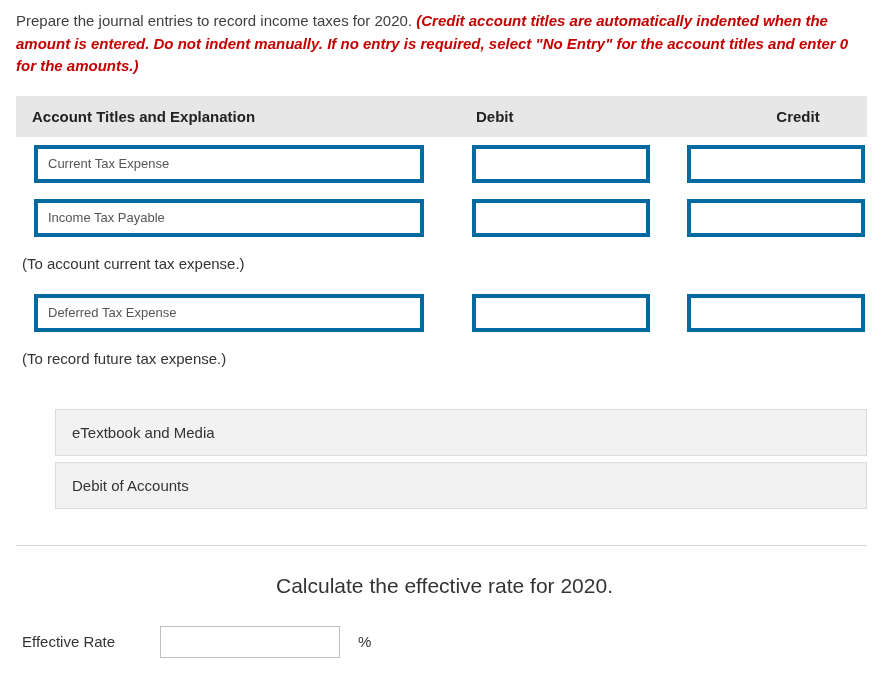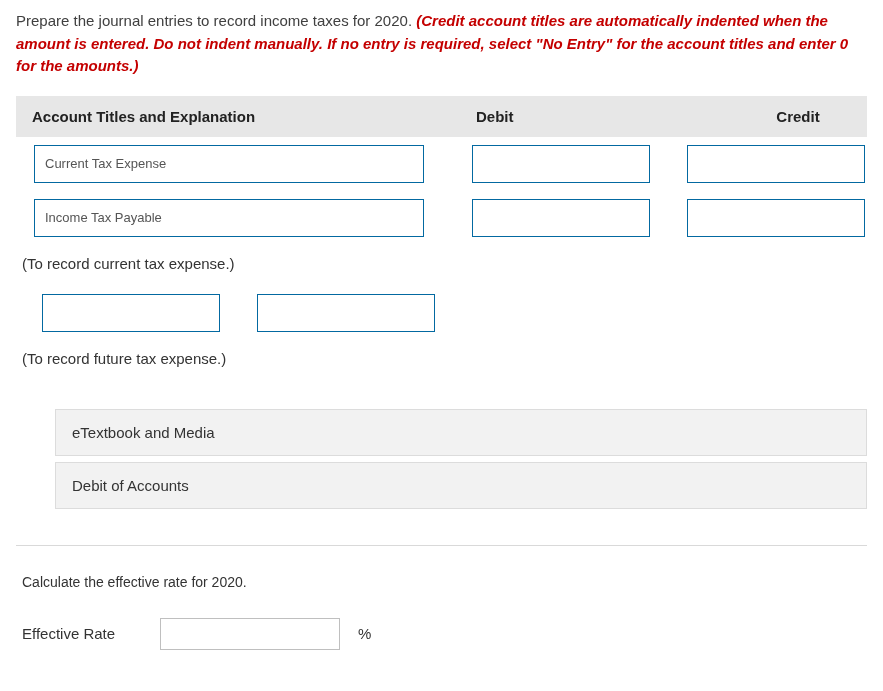--- a/index.html
+++ b/index.html
@@ -35,21 +35,21 @@
   .je-row {
     display: flex;
     align-items: center;
     padding: 8px 0;
   }
   .ac-wrap { flex: 0 0 430px; padding-left: 18px; }
   .dc-wrap { flex: 0 0 230px; display:flex; justify-content:center; }
   .cr-wrap { flex: 0 0 200px; display:flex; justify-content:center; }
   .text-input {
     height: 38px;
-    border: 1px solid #0369a1;
+    border: 4px solid #0369a1;
     background: #fff;
     padding: 0 10px;
     font-size: 13px;
     color: #555;
   }
   .ac-input { width: 390px; }
   .num-input { width: 178px; }
   .je-note {
     font-size: 15px;
     color: #333;
@@ -68,23 +68,24 @@
     cursor: pointer;
     margin-left: 39px;
   }
   .divider {
     border: none;
     border-top: 1px solid #d9d9d9;
     margin: 36px 0 28px 0;
   }
   .calc-section { padding-left: 6px; }
   .calc-prompt {
-    font-size: 14px;
+    font-size: 21px;
     color: #333;
     margin-bottom: 28px;
+    text-align: center;
   }
   .eff-row { display:flex; align-items:center; gap: 18px; }
   .eff-label { font-size: 15px; color:#333; min-width:120px; }
   .eff-input {
     height: 32px;
     width: 180px;
     border: 1px solid #bfbfbf;
     padding: 0 8px;
     font-size: 13px;
   }
@@ -117,23 +118,24 @@
   <div class="je-row">
     <div class="ac-wrap"><input class="text-input ac-input" value="Income Tax Payable" style=""></div>
     <div class="dc-wrap">
         <input class="text-input num-input" value="" style="">
       </div>
     <div class="cr-wrap">
         <input class="text-input num-input" value="" style="">
       </div>
   </div>
 
-  <div class="je-note">(To record current tax expense.)</div>
+  <div class="je-note">(To account current tax expense.)</div>
 
   <div class="je-row">
+    <div class="ac-wrap"><input class="text-input ac-input" value="Deferred Tax Expense" style=""></div>
     <div class="dc-wrap">
         <input class="text-input num-input" value="" style="">
       </div>
     <div class="cr-wrap">
         <input class="text-input num-input" value="" style="">
       </div>
   </div>
 
 
   <div class="je-note">(To record future tax expense.)</div>

